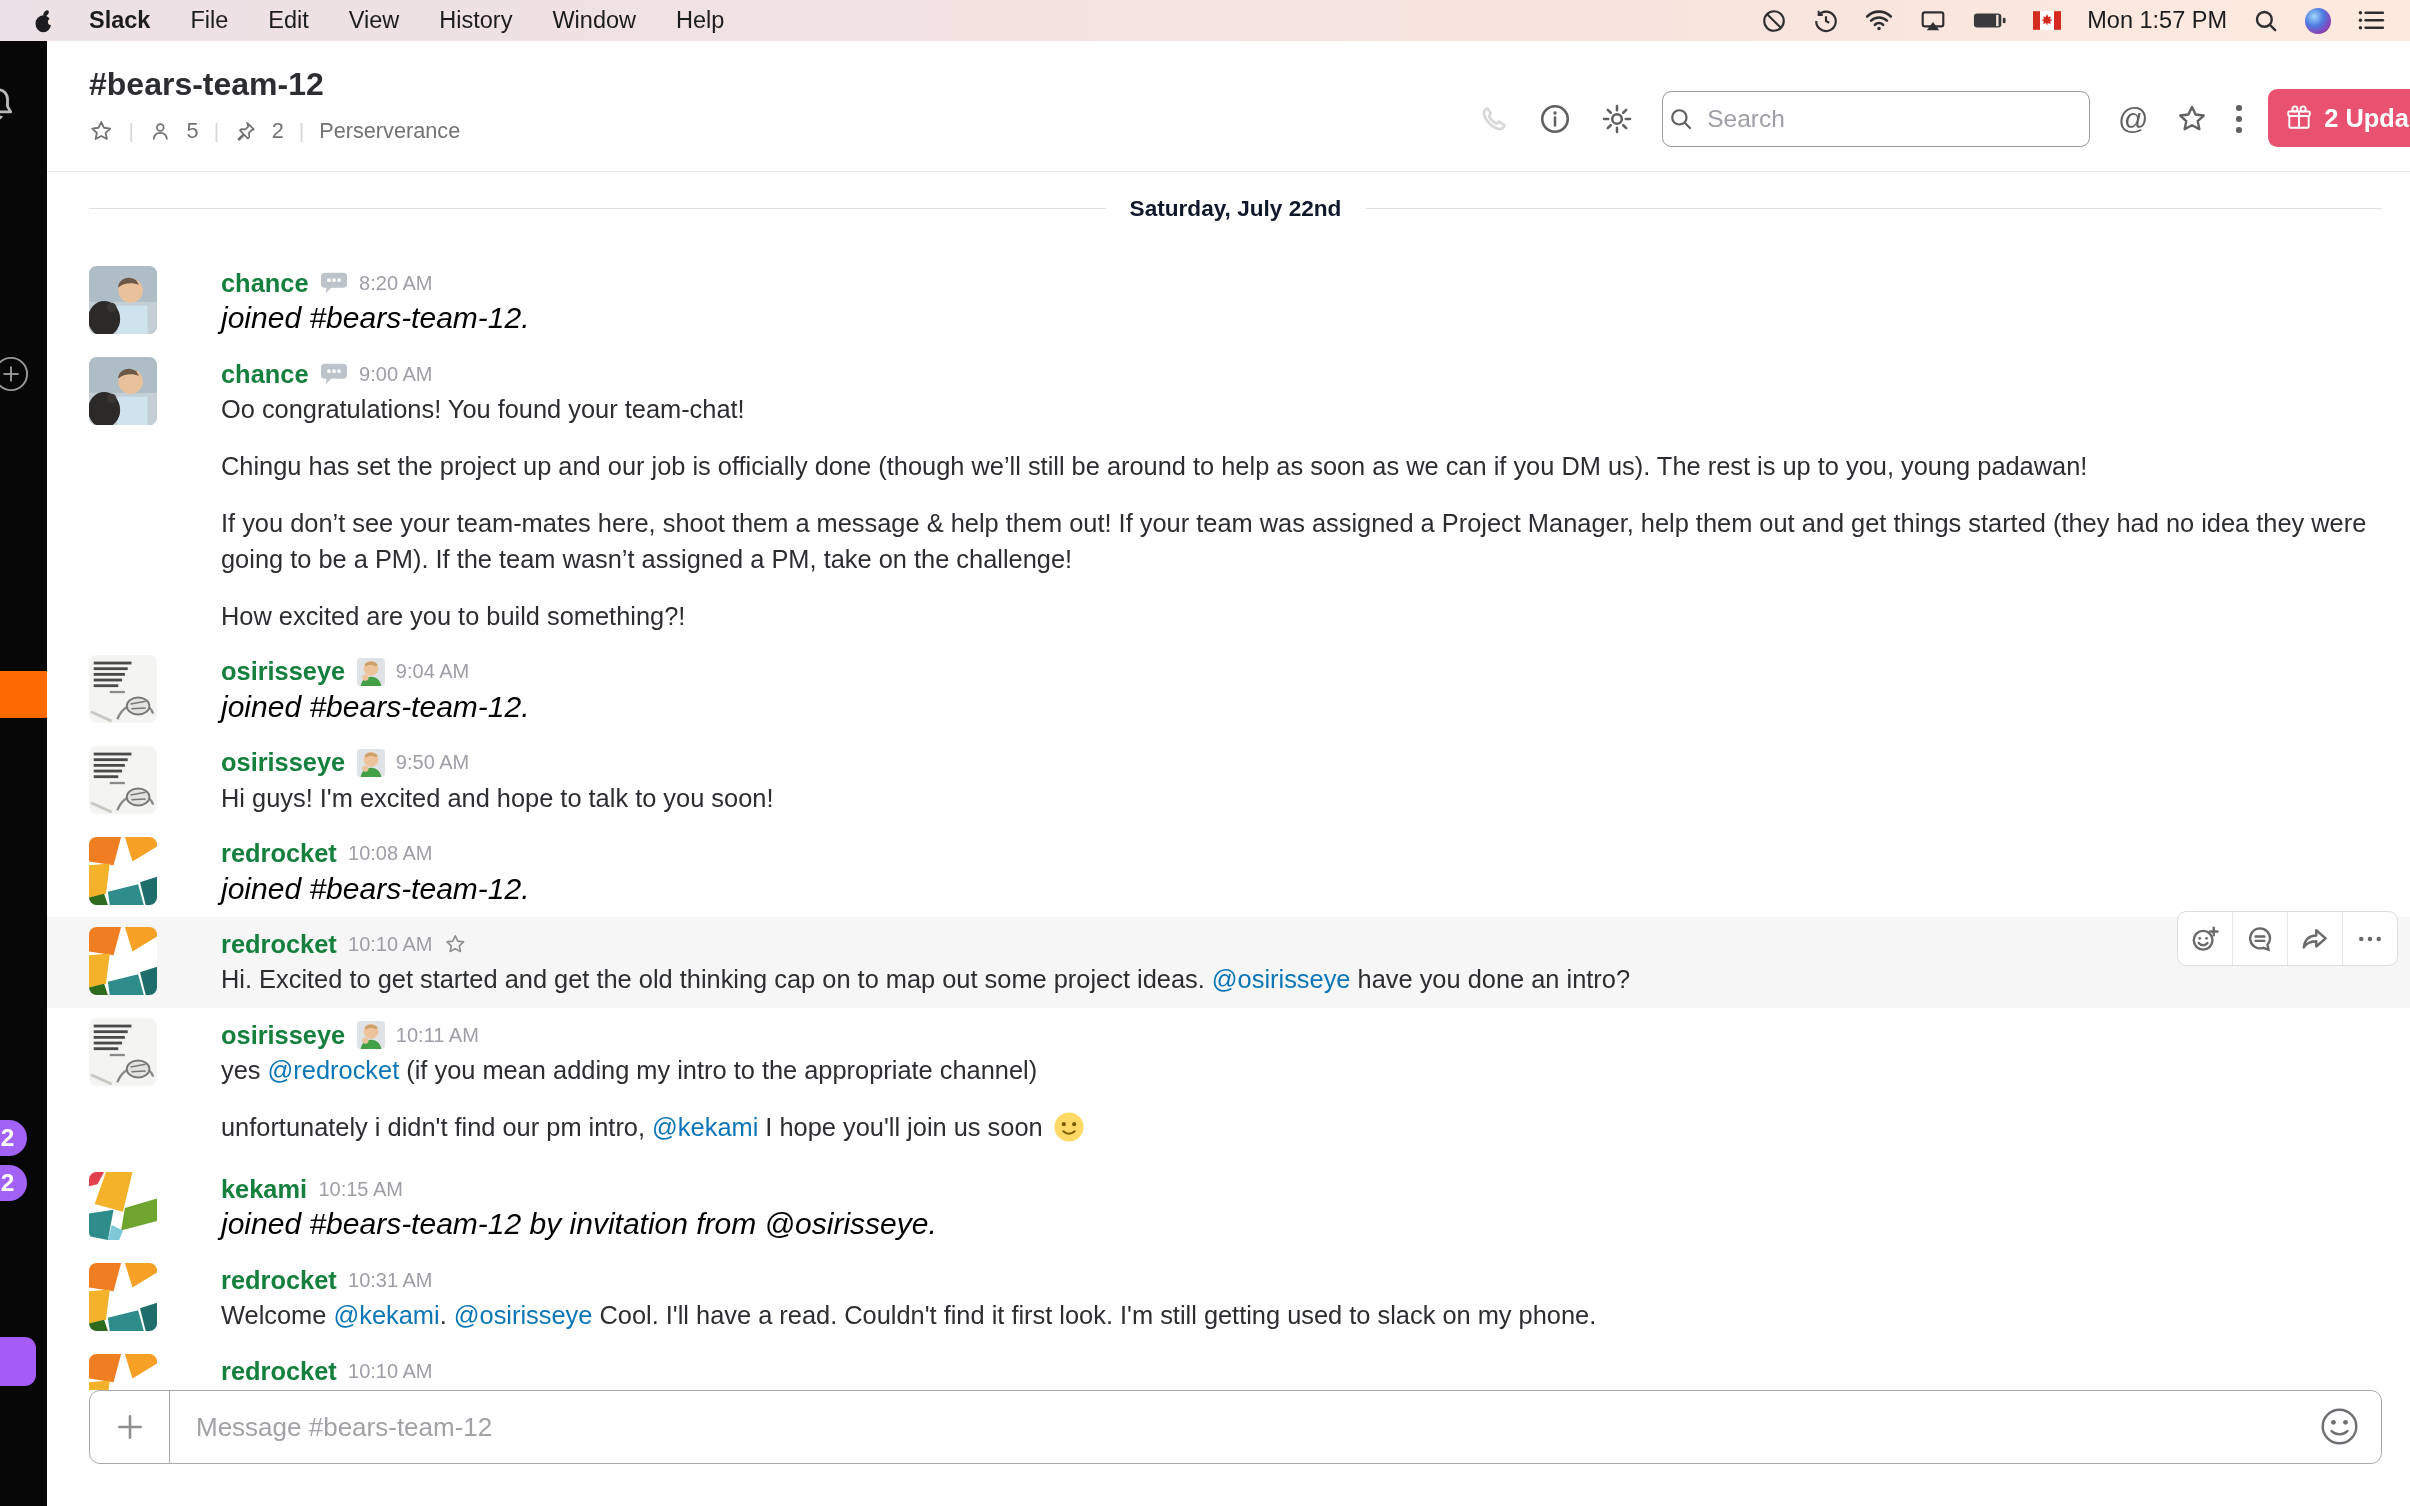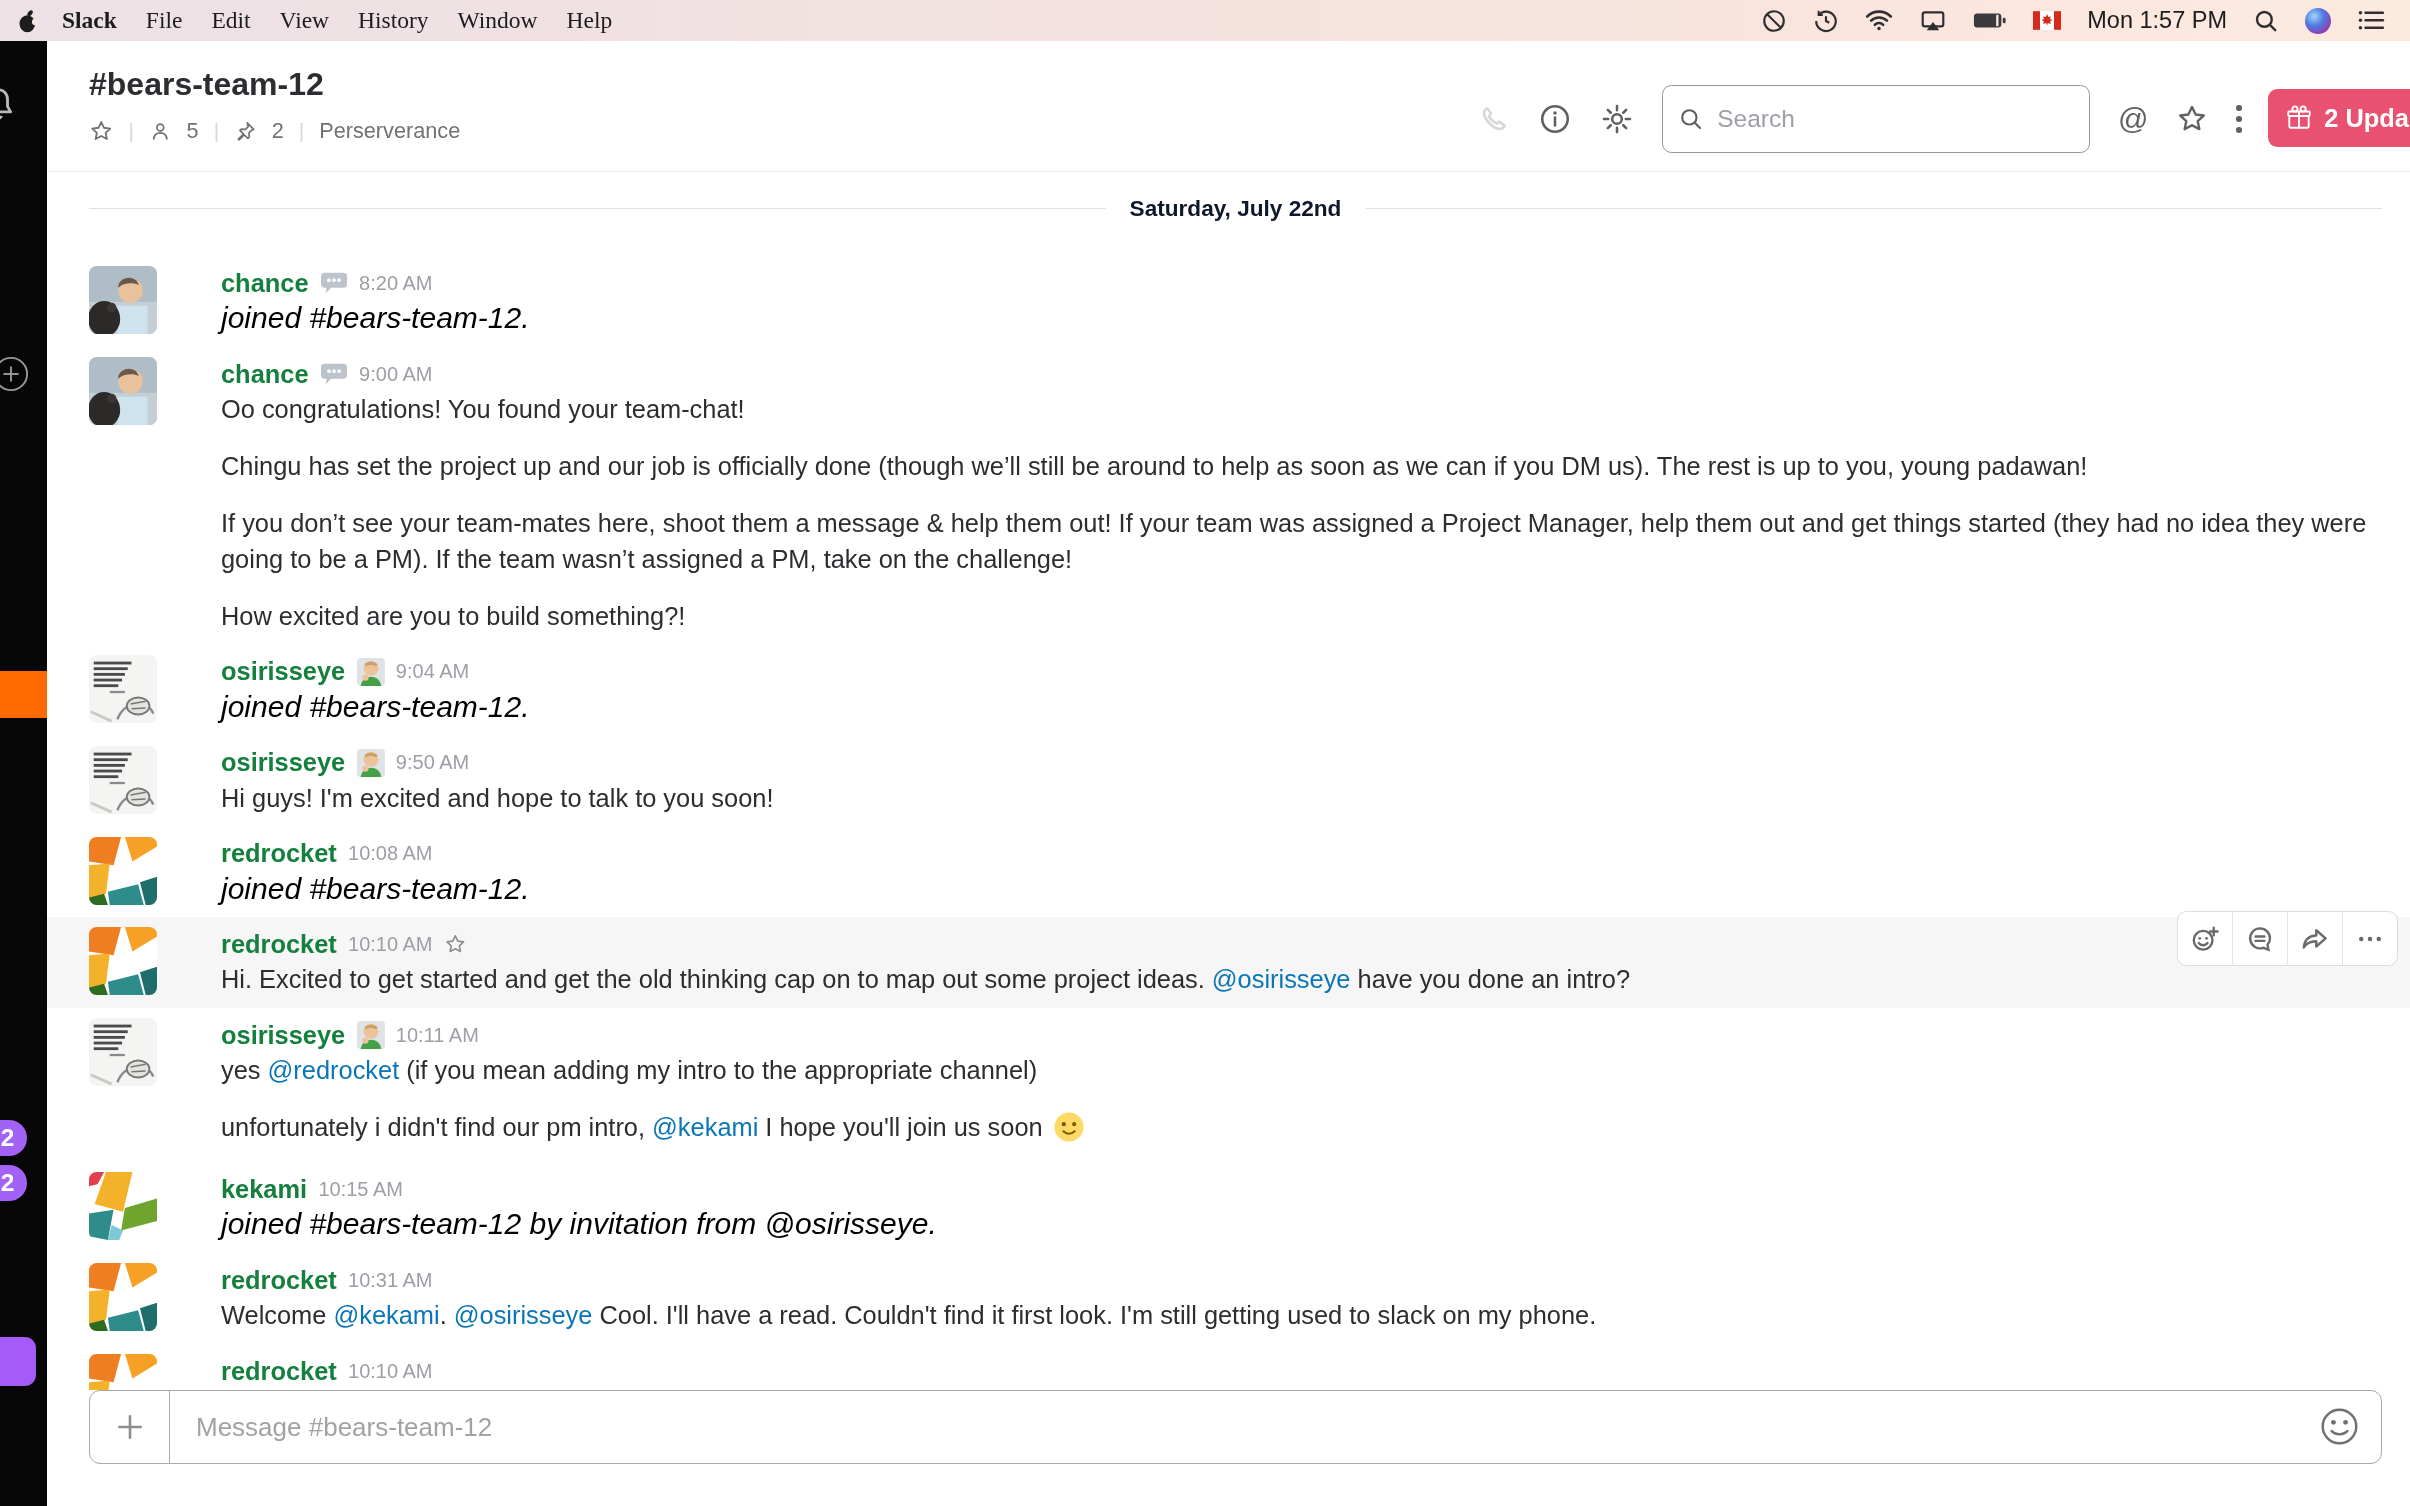--- a/index.html
+++ b/index.html
@@ -4,21 +4,21 @@
 <style>
   html,body{margin:0;padding:0;background:#fff;}
   #screen{position:relative;width:2411px;height:1507px;overflow:hidden;
     font-family:"Liberation Sans",sans-serif;background:#fff;}
 
   
   .menubar{position:absolute;left:0;top:0;width:2411px;height:41px;
     background:linear-gradient(90deg,#ece1e6 0%,#f3e2e0 45%,#f9e5dd 75%,#fdeadf 100%);
     display:flex;align-items:center;justify-content:space-between;
     font-size:23.5px;color:#1c1c1e;}
-  .mb-left{display:flex;align-items:center;gap:29px;padding-left:16px;font-family:Liberation Serif, serif;}
+  .mb-left{display:flex;align-items:center;gap:40px;padding-left:32px;}
   .mb-left .apple{margin-right:-5.6px;display:flex;align-items:center;}
   .mb-item{white-space:nowrap;}
   .mb-item.app{font-weight:700;}
   .mb-right{display:flex;align-items:center;gap:26px;padding-right:26px;}
   .mb-time{font-size:23.5px;white-space:nowrap;}
   .siri-orb{width:26px;height:26px;border-radius:50%;
     background:radial-gradient(circle at 35% 32%,#9fd6f7 0%,#4d7ae0 40%,#8f41b5 72%,#1c123e 100%);}
 
   
   .rail{position:absolute;left:0;top:41px;width:47px;height:1465px;background:#070708;}
@@ -37,22 +37,22 @@
   .main{position:absolute;left:47px;top:41px;width:2363px;height:1465px;background:#fff;}
 
   
   .chan-header{position:absolute;left:0;top:0;width:100%;height:130px;background:#fff;
     border-bottom:0.9px solid #ececec;z-index:6;}
   .chan-title{position:absolute;left:42px;top:24.5px;font-size:32px;font-weight:700;color:#2c2d30;}
   .chan-meta{position:absolute;left:42px;top:77px;display:flex;align-items:center;gap:15px;
     font-size:21.7px;color:#717274;}
   .chan-meta .sep{color:#d7d7d9;font-size:21px;}
   .hdr-right{position:absolute;right:168px;top:47px;height:62px;display:flex;align-items:center;gap:28px;}
-  .search-box{width:428px;height:68px;border:1.9px solid #979797;border-radius:9.4px;
-    display:flex;align-items:center;padding:0 15px;gap:11.3px;box-sizing:border-box;}
+  .search-box{width:428px;height:56px;border:1.9px solid #979797;border-radius:9.4px;
+    display:flex;align-items:center;padding:0 5px;gap:11.3px;box-sizing:border-box;}
   .search-box input{border:none;outline:none;flex:1;font-size:24.5px;color:#454545;
     font-family:"Liberation Sans",sans-serif;background:transparent;}
   .search-box input::placeholder{color:#9e9ea6;}
   .at-glyph{font-size:30px;color:#616061;}
   .star-glyph{display:flex;}
   .kebab{display:flex;flex-direction:column;gap:5.6px;}
   .kebab i{width:5.6px;height:5.6px;border-radius:50%;background:#616061;}
   .updates-btn{position:absolute;right:-43px;top:48px;height:58px;width:185px;
     background:#e8516f;border-radius:9.4px;color:#fff;font-weight:700;font-size:25.4px;
     display:flex;align-items:center;gap:11.3px;padding-left:17px;box-sizing:border-box;z-index:7;}

